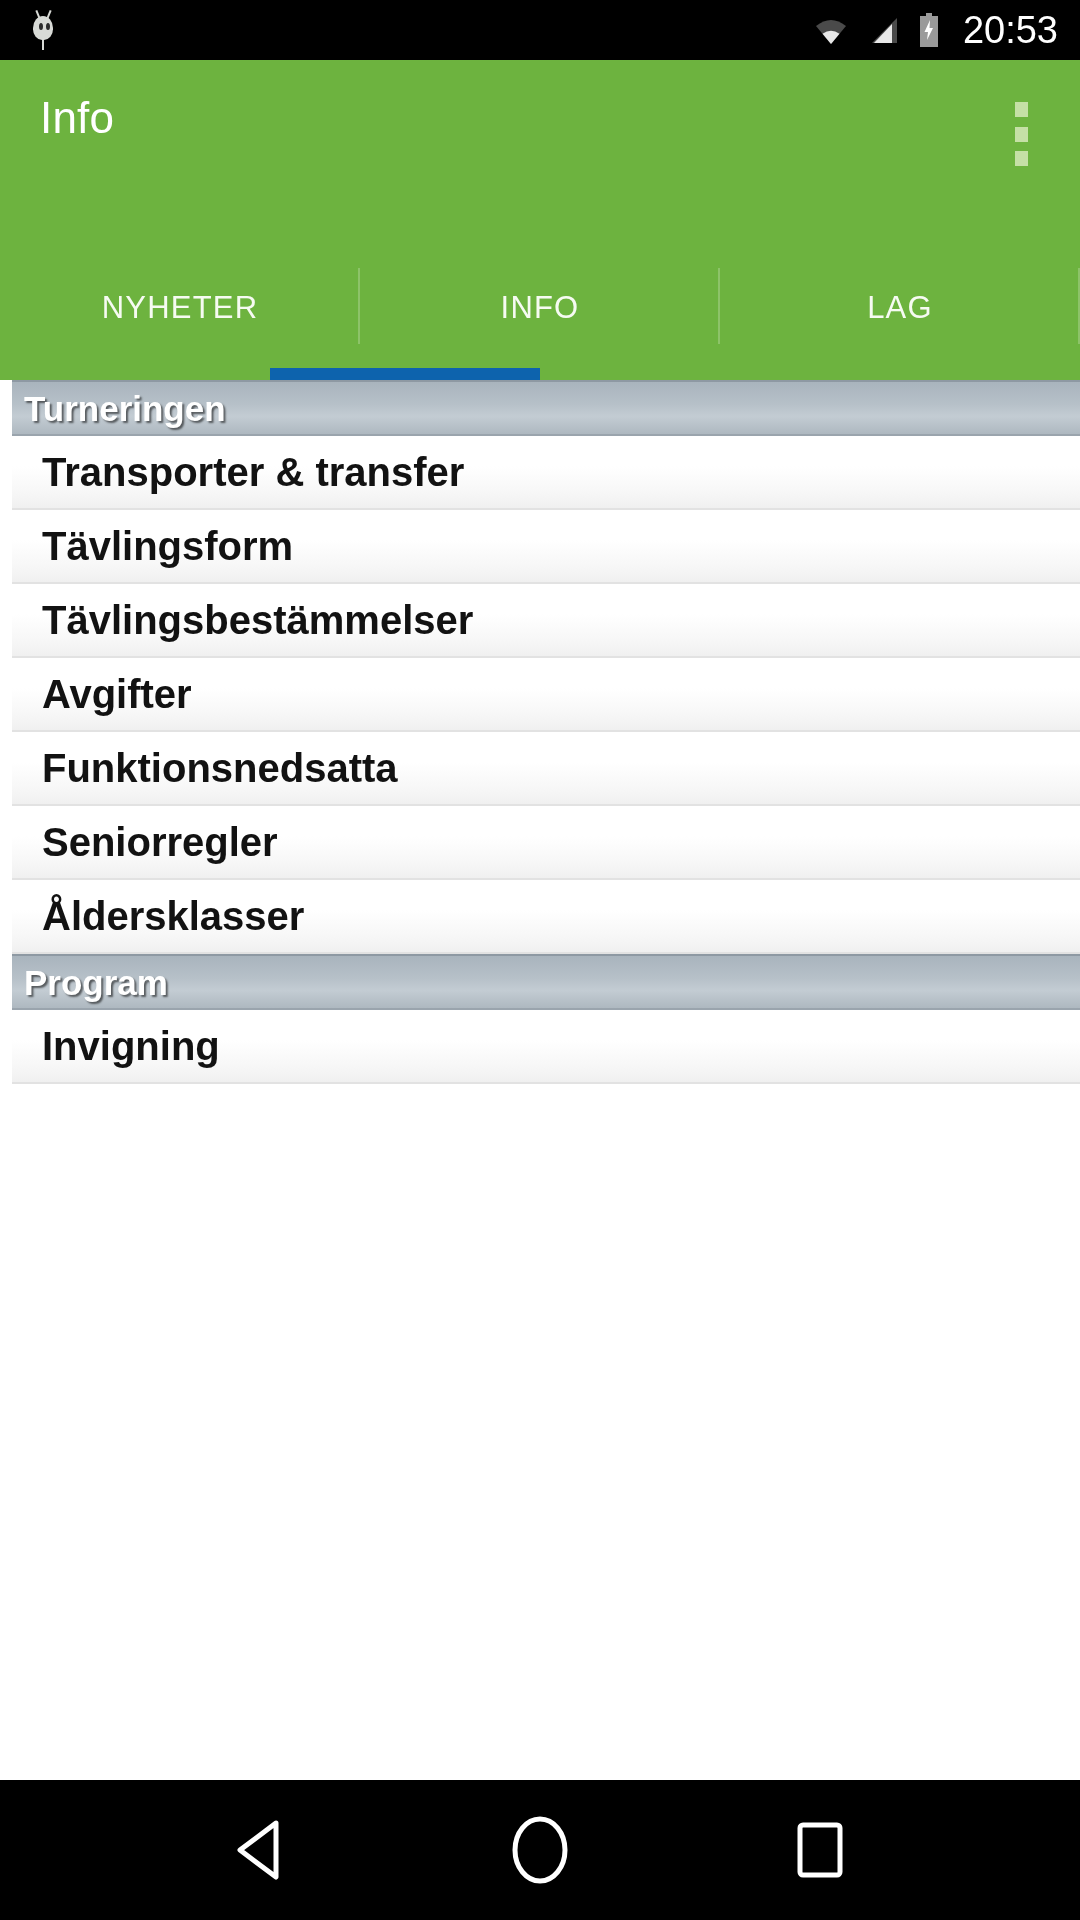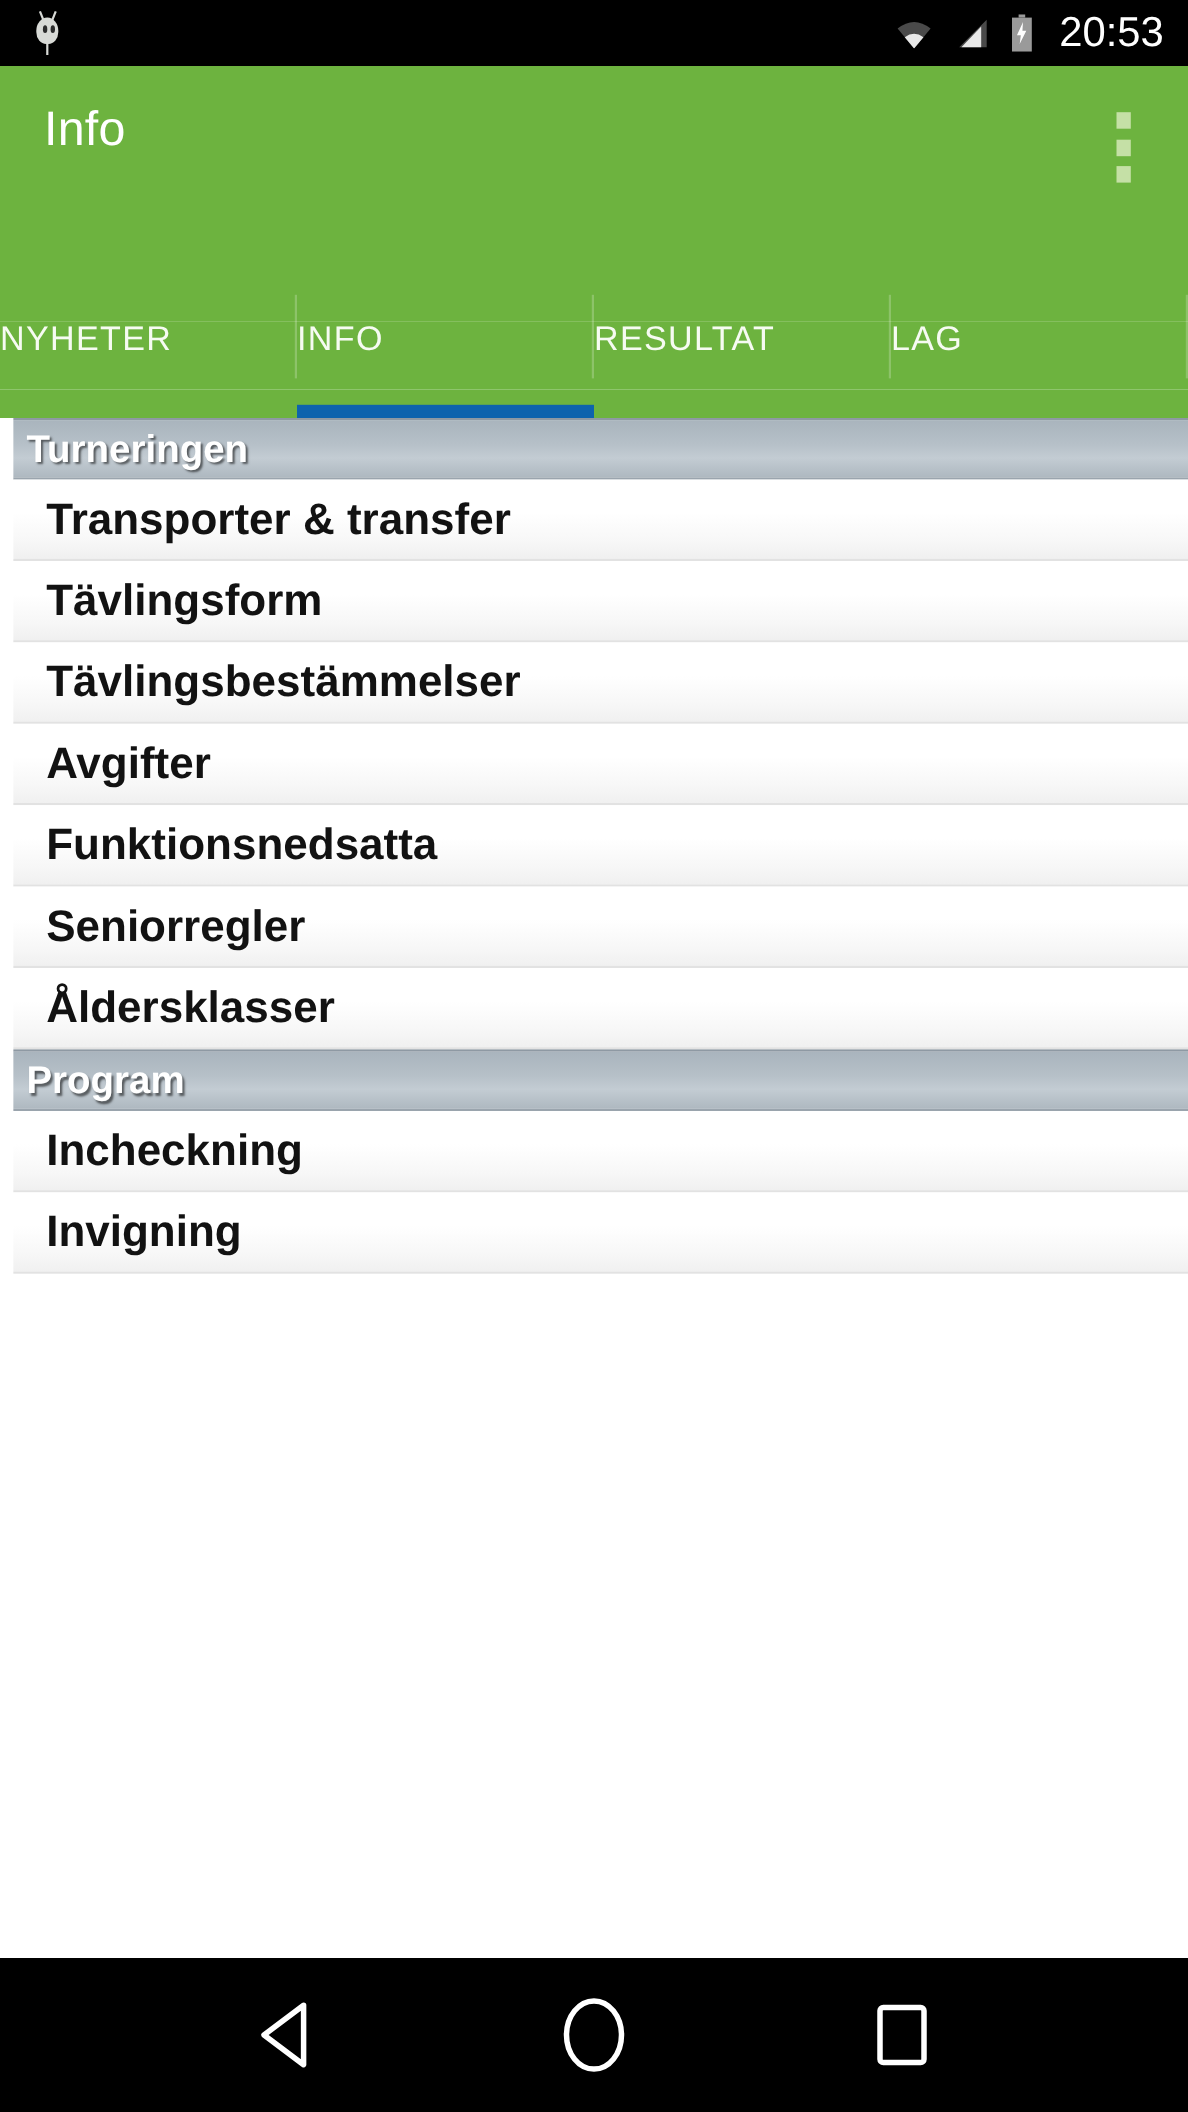--- a/index.html
+++ b/index.html
@@ -158,21 +158,21 @@
     flex: 0 0 62px;
     display: flex;
     position: relative;
     box-sizing: border-box;
   }
   .tab {
     flex: 1 1 0;
     position: relative;
     display: flex;
     align-items: flex-start;
-    justify-content: flex-start;
+    justify-content: center;
     padding-top: 0px;
     box-sizing: border-box;
   }
   .tab-label {
     color: #f6fbf2;
     font-size: 31px;
     font-weight: 400;
     letter-spacing: 1.2px;
     line-height: 1;
     white-space: nowrap;
@@ -321,24 +321,20 @@
   <div class="tab-bar">
     <div class="tab">
       <span class="tab-label">NYHETER</span>
       <span class="divider"></span>
     </div>
     <div class="tab">
       <span class="tab-label">INFO</span>
       <span class="divider"></span>
     </div>
     <div class="tab">
-      <span class="tab-label">RESULTAT</span>
-      <span class="divider"></span>
-    </div>
-    <div class="tab">
       <span class="tab-label">LAG</span>
       <span class="divider"></span>
     </div>
   </div>
   <div class="tab-underline-row">
     <div class="tab-underline-cell"></div>
     <div class="tab-underline-cell active"></div>
     <div class="tab-underline-cell"></div>
     <div class="tab-underline-cell"></div>
   </div>
@@ -369,23 +365,20 @@
     </div>
     <div class="list-item">
       <span class="list-item-label">Åldersklasser</span>
     </div>
 
     <div class="section-header">
       <span class="section-header-label">Program</span>
     </div>
 
     <div class="list-item">
-      <span class="list-item-label">Incheckning</span>
-    </div>
-    <div class="list-item">
       <span class="list-item-label">Invigning</span>
     </div>
 
     <div class="list-tail"></div>
   </div>
 
   <div class="nav-bar">
     <div class="nav-btn">
       <svg width="56" height="62" viewBox="0 0 56 62">
         <path d="M44 4 L8 31 L44 58 Z" fill="none" stroke="#ffffff" stroke-width="5" stroke-linejoin="round"></path>

